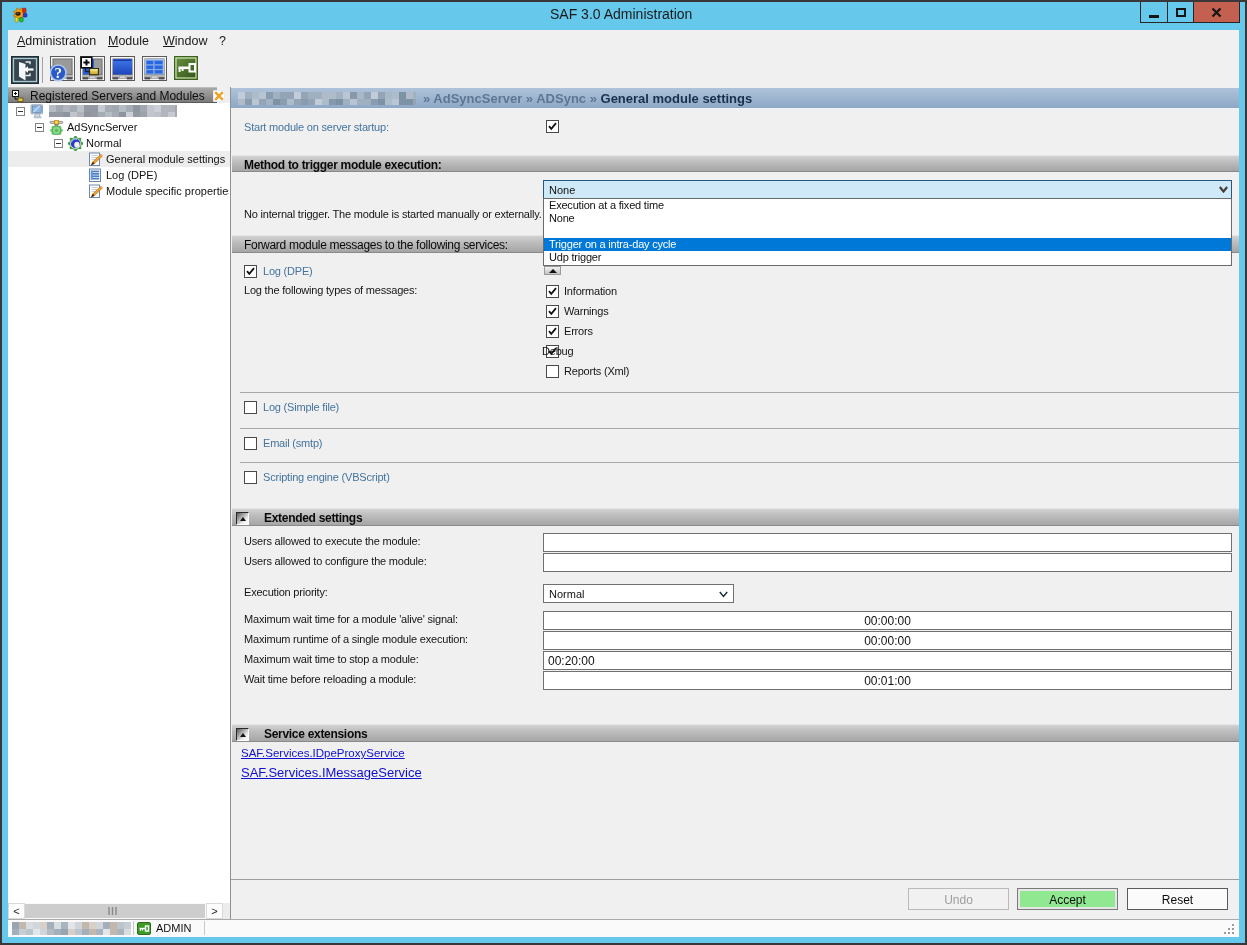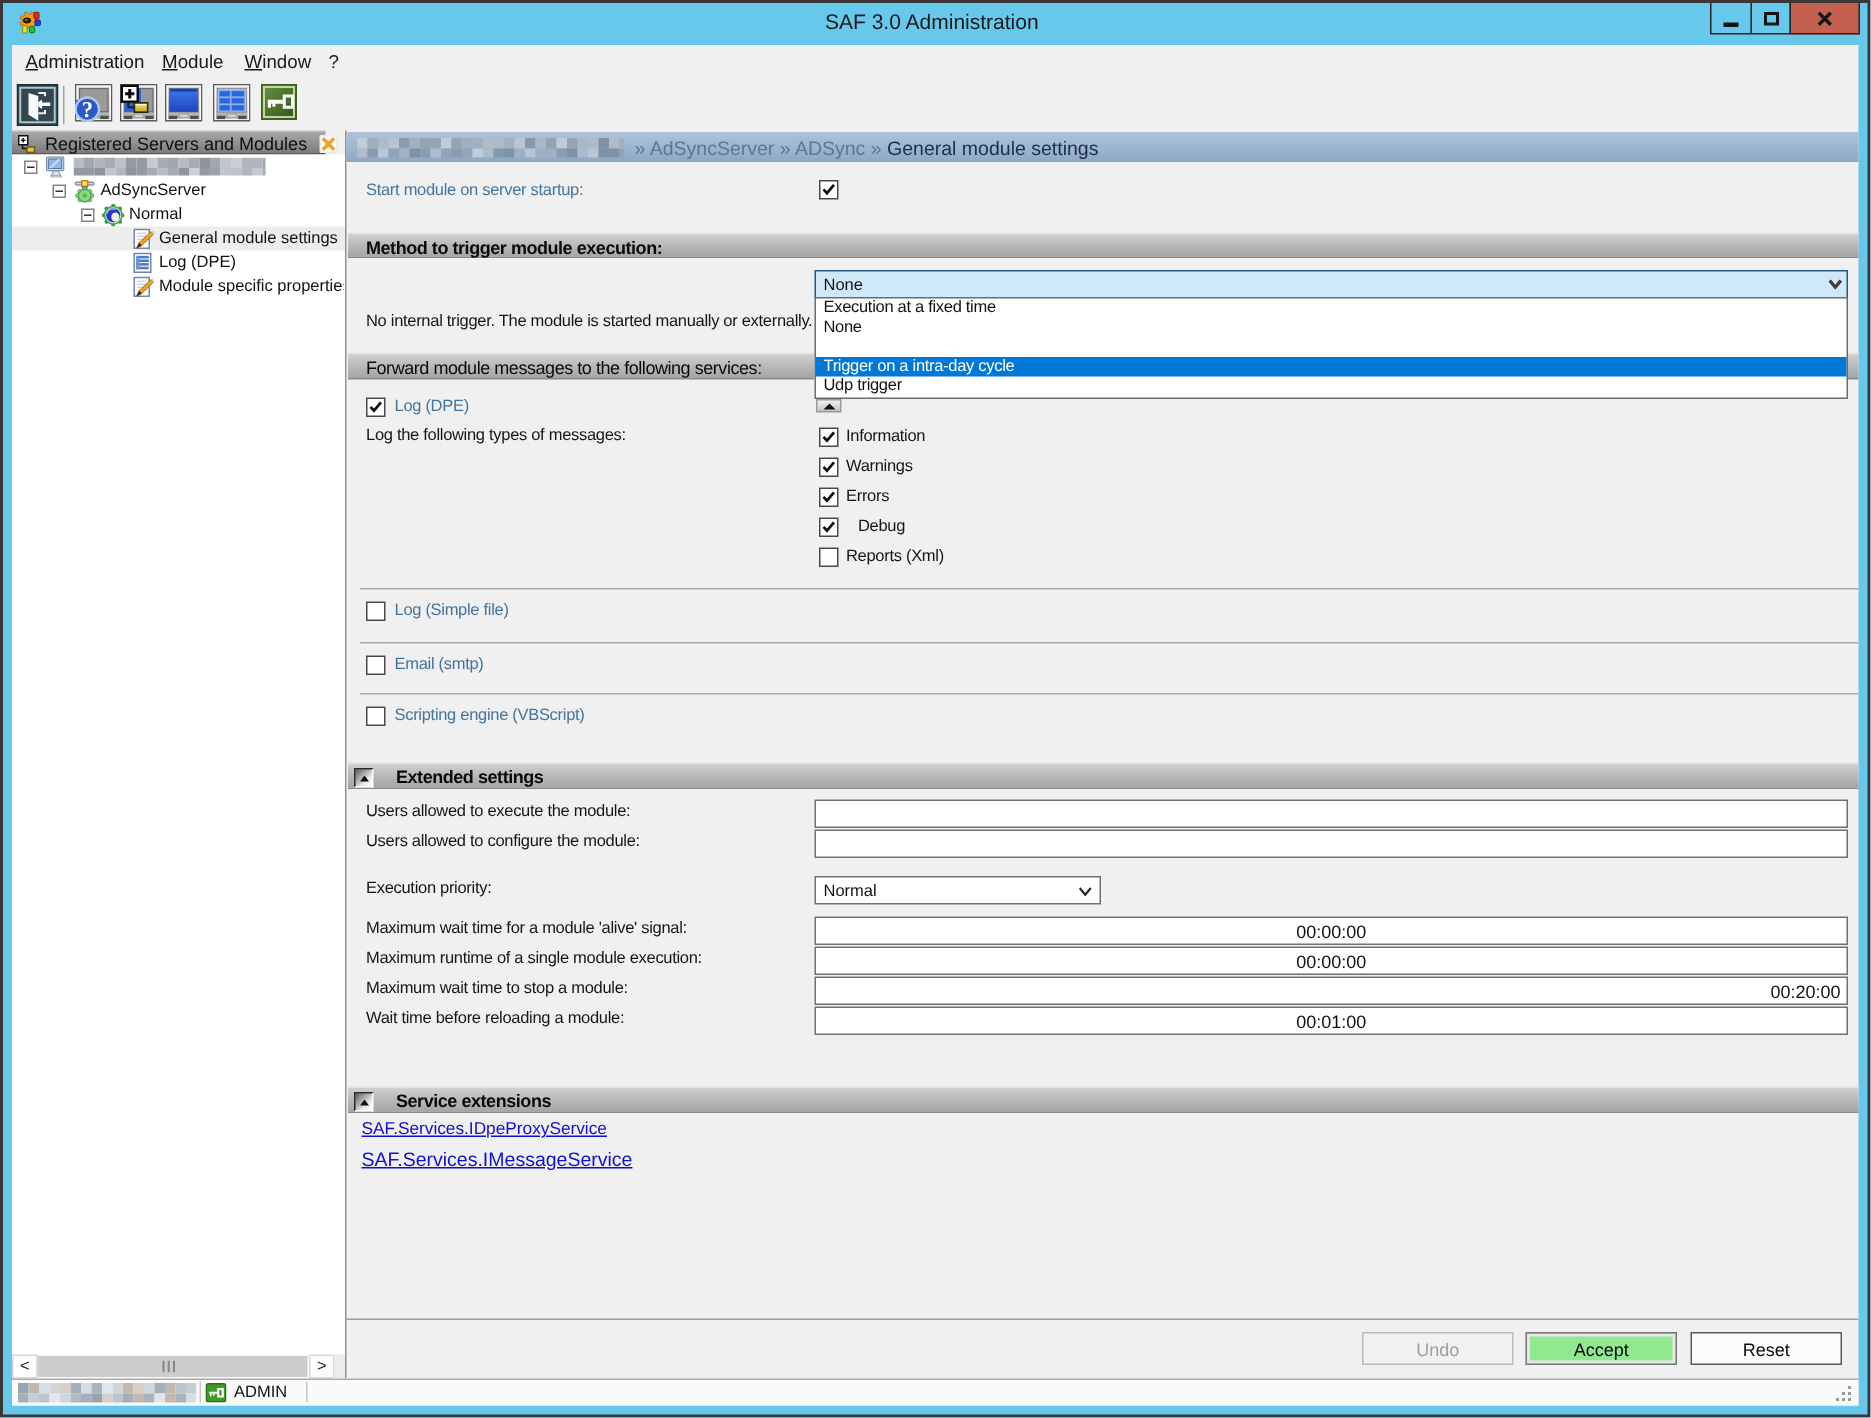--- a/index.html
+++ b/index.html
@@ -407,21 +407,21 @@
     <rect x="119" y="7" width="7" height="7" fill="#9fb0c0"></rect>
     <rect x="126" y="7" width="7" height="7" fill="#9fb0c0"></rect>
     <rect x="133" y="7" width="7" height="7" fill="#8a9cb0"></rect>
     <rect x="140" y="7" width="7" height="7" fill="#7e92a6"></rect>
     <rect x="147" y="7" width="7" height="7" fill="#adbcca"></rect>
     <rect x="154" y="7" width="7" height="7" fill="#bac6d2"></rect>
     <rect x="161" y="7" width="7" height="7" fill="#7e92a6"></rect>
     <rect x="168" y="7" width="7" height="7" fill="#7e92a6"></rect>
     <rect x="175" y="7" width="7" height="7" fill="#92a4b6"></rect>
   </svg>
-<span style="left:423px;top:91px;font-size:13px;font-weight:normal;color:#5e7693;white-space:nowrap">» AdSyncServer » ADSync » <span style="position:static;color:#1a2f4d">General module settings</span></span>
+<span style="left:423px;top:91px;font-size:13px;font-weight:bold;color:#5e7693;white-space:nowrap">» AdSyncServer » ADSync » <span style="position:static;color:#1a2f4d">General module settings</span></span>
 <span class="blab" style="left:244px;top:121px">Start module on server startup:</span>
 <div style="position:absolute;left:546px;top:120px;width:13px;height:13px;background:#fff;border:1px solid #494949">
     <svg width="11" height="11" viewBox="0 0 11 11" style="position:absolute;left:0px;top:0px">
       <path d="M2 5.2 L4.3 7.8 L9 2.2" stroke="#111" stroke-width="1.8" fill="none"></path>
     </svg>
   </div>
 <div style="position:absolute;left:232px;top:155px;width:1007px;height:17px;background:linear-gradient(180deg,#d2d2d2 0%,#bdbdbd 40%,#a5a5a5 100%);border-top:1px solid #e6e6e6;border-bottom:1px solid #8a8a8a">
     <span style="position:absolute;left:12px;top:2px;font-weight:bold;font-size:12px;color:#0a0a0a;letter-spacing:-0.3px">Method to trigger module execution:</span>
   </div>
 <span class="blk" style="left:244px;top:208px">No internal trigger. The module is started manually or externally.</span>
@@ -454,21 +454,21 @@
     <svg width="11" height="11" viewBox="0 0 11 11" style="position:absolute;left:0px;top:0px">
       <path d="M2 5.2 L4.3 7.8 L9 2.2" stroke="#111" stroke-width="1.8" fill="none"></path>
     </svg>
   </div>
 <span class="blk" style="left:564px;top:325px">Errors</span>
 <div style="position:absolute;left:546px;top:345px;width:13px;height:13px;background:#fff;border:1px solid #494949">
     <svg width="11" height="11" viewBox="0 0 11 11" style="position:absolute;left:0px;top:0px">
       <path d="M2 5.2 L4.3 7.8 L9 2.2" stroke="#111" stroke-width="1.8" fill="none"></path>
     </svg>
   </div>
-<span class="blk" style="left:572px;top:345px">Debug</span>
+<span class="blk" style="left:542px;top:345px">Debug</span>
 <div style="position:absolute;left:546px;top:365px;width:13px;height:13px;background:#fff;border:1px solid #494949"></div>
 <span class="blk" style="left:564px;top:365px">Reports (Xml)</span>
 <div style="position:absolute;left:240px;top:392px;width:999px;height:1px;background:#a8a8a8"></div>
 <div style="position:absolute;left:244px;top:401px;width:13px;height:13px;background:#fff;border:1px solid #494949"></div>
 <span class="blab" style="position:absolute;left:263px;top:401px">Log (Simple file)</span>
 <div style="position:absolute;left:240px;top:428px;width:999px;height:1px;background:#a8a8a8"></div>
 <div style="position:absolute;left:244px;top:437px;width:13px;height:13px;background:#fff;border:1px solid #494949"></div>
 <span class="blab" style="position:absolute;left:263px;top:437px">Email (smtp)</span>
 <div style="position:absolute;left:240px;top:462px;width:999px;height:1px;background:#a8a8a8"></div>
 <div style="position:absolute;left:244px;top:471px;width:13px;height:13px;background:#fff;border:1px solid #494949"></div>
@@ -486,21 +486,21 @@
 <span class="blk" style="left:244px;top:586px">Execution priority:</span>
 <div style="left:543px;top:584px;width:191px;height:19px;background:#fff;border:1px solid #707070;font-size:11px;color:#111;padding:3px 0 0 5px">Normal</div>
 <svg style="position:absolute;left:719px;top:591px" width="9" height="7" viewBox="0 0 9 7">
     <path d="M0.8 1 L4.5 5.5 L8.2 1" stroke="#1a2a3a" stroke-width="1.4" fill="none"></path>
   </svg>
 <span class="blk" style="left:244px;top:613px">Maximum wait time for a module 'alive' signal:</span>
 <div style="position:absolute;left:543px;top:611px;width:689px;height:19px;background:#fff;border:1px solid #707070;font-size:12px;color:#111;text-align:center;padding:2px 4px 0 4px">00:00:00</div>
 <span class="blk" style="left:244px;top:633px">Maximum runtime of a single module execution:</span>
 <div style="position:absolute;left:543px;top:631px;width:689px;height:19px;background:#fff;border:1px solid #707070;font-size:12px;color:#111;text-align:center;padding:2px 4px 0 4px">00:00:00</div>
 <span class="blk" style="left:244px;top:653px">Maximum wait time to stop a module:</span>
-<div style="position:absolute;left:543px;top:651px;width:689px;height:19px;background:#fff;border:1px solid #707070;font-size:12px;color:#111;text-align:right;padding:2px 4px 0 4px">00:20:00</div>
+<div style="position:absolute;left:543px;top:651px;width:689px;height:19px;background:#fff;border:1px solid #707070;font-size:12px;color:#111;text-align:left;padding:2px 4px 0 4px">00:20:00</div>
 <span class="blk" style="left:244px;top:673px">Wait time before reloading a module:</span>
 <div style="position:absolute;left:543px;top:671px;width:689px;height:19px;background:#fff;border:1px solid #707070;font-size:12px;color:#111;text-align:center;padding:2px 4px 0 4px">00:01:00</div>
 <div style="position:absolute;left:232px;top:724px;width:1007px;height:18px;background:linear-gradient(180deg,#d2d2d2 0%,#bdbdbd 40%,#a5a5a5 100%);border-top:1px solid #e6e6e6;border-bottom:1px solid #8a8a8a">
     <div style="position:absolute;left:4px;top:3px;width:13px;height:13px;background:linear-gradient(135deg,#585858 0%,#9a9a9a 30%,#ededed 70%,#fdfdfd 100%);border-top:1px solid #2a2a2a;border-left:1px solid #2a2a2a;border-right:1px solid #fff;border-bottom:1px solid #fff;">
       <div style="position:absolute;left:3px;top:4px;width:0;height:0;border-left:3.5px solid transparent;border-right:3.5px solid transparent;border-bottom:4px solid #111"></div>
     </div>
     <span style="position:absolute;left:32px;top:2px;font-weight:bold;font-size:12px;color:#0a0a0a;letter-spacing:-0.3px">Service extensions</span>
   </div>
 <span style="left:241px;top:747px;font-size:11.5px;color:#0f0fd0;text-decoration:underline;white-space:nowrap">SAF.Services.IDpeProxyService</span>
 <span style="left:241px;top:765px;font-size:13px;color:#0f0fd0;text-decoration:underline;white-space:nowrap">SAF.Services.IMessageService</span>

